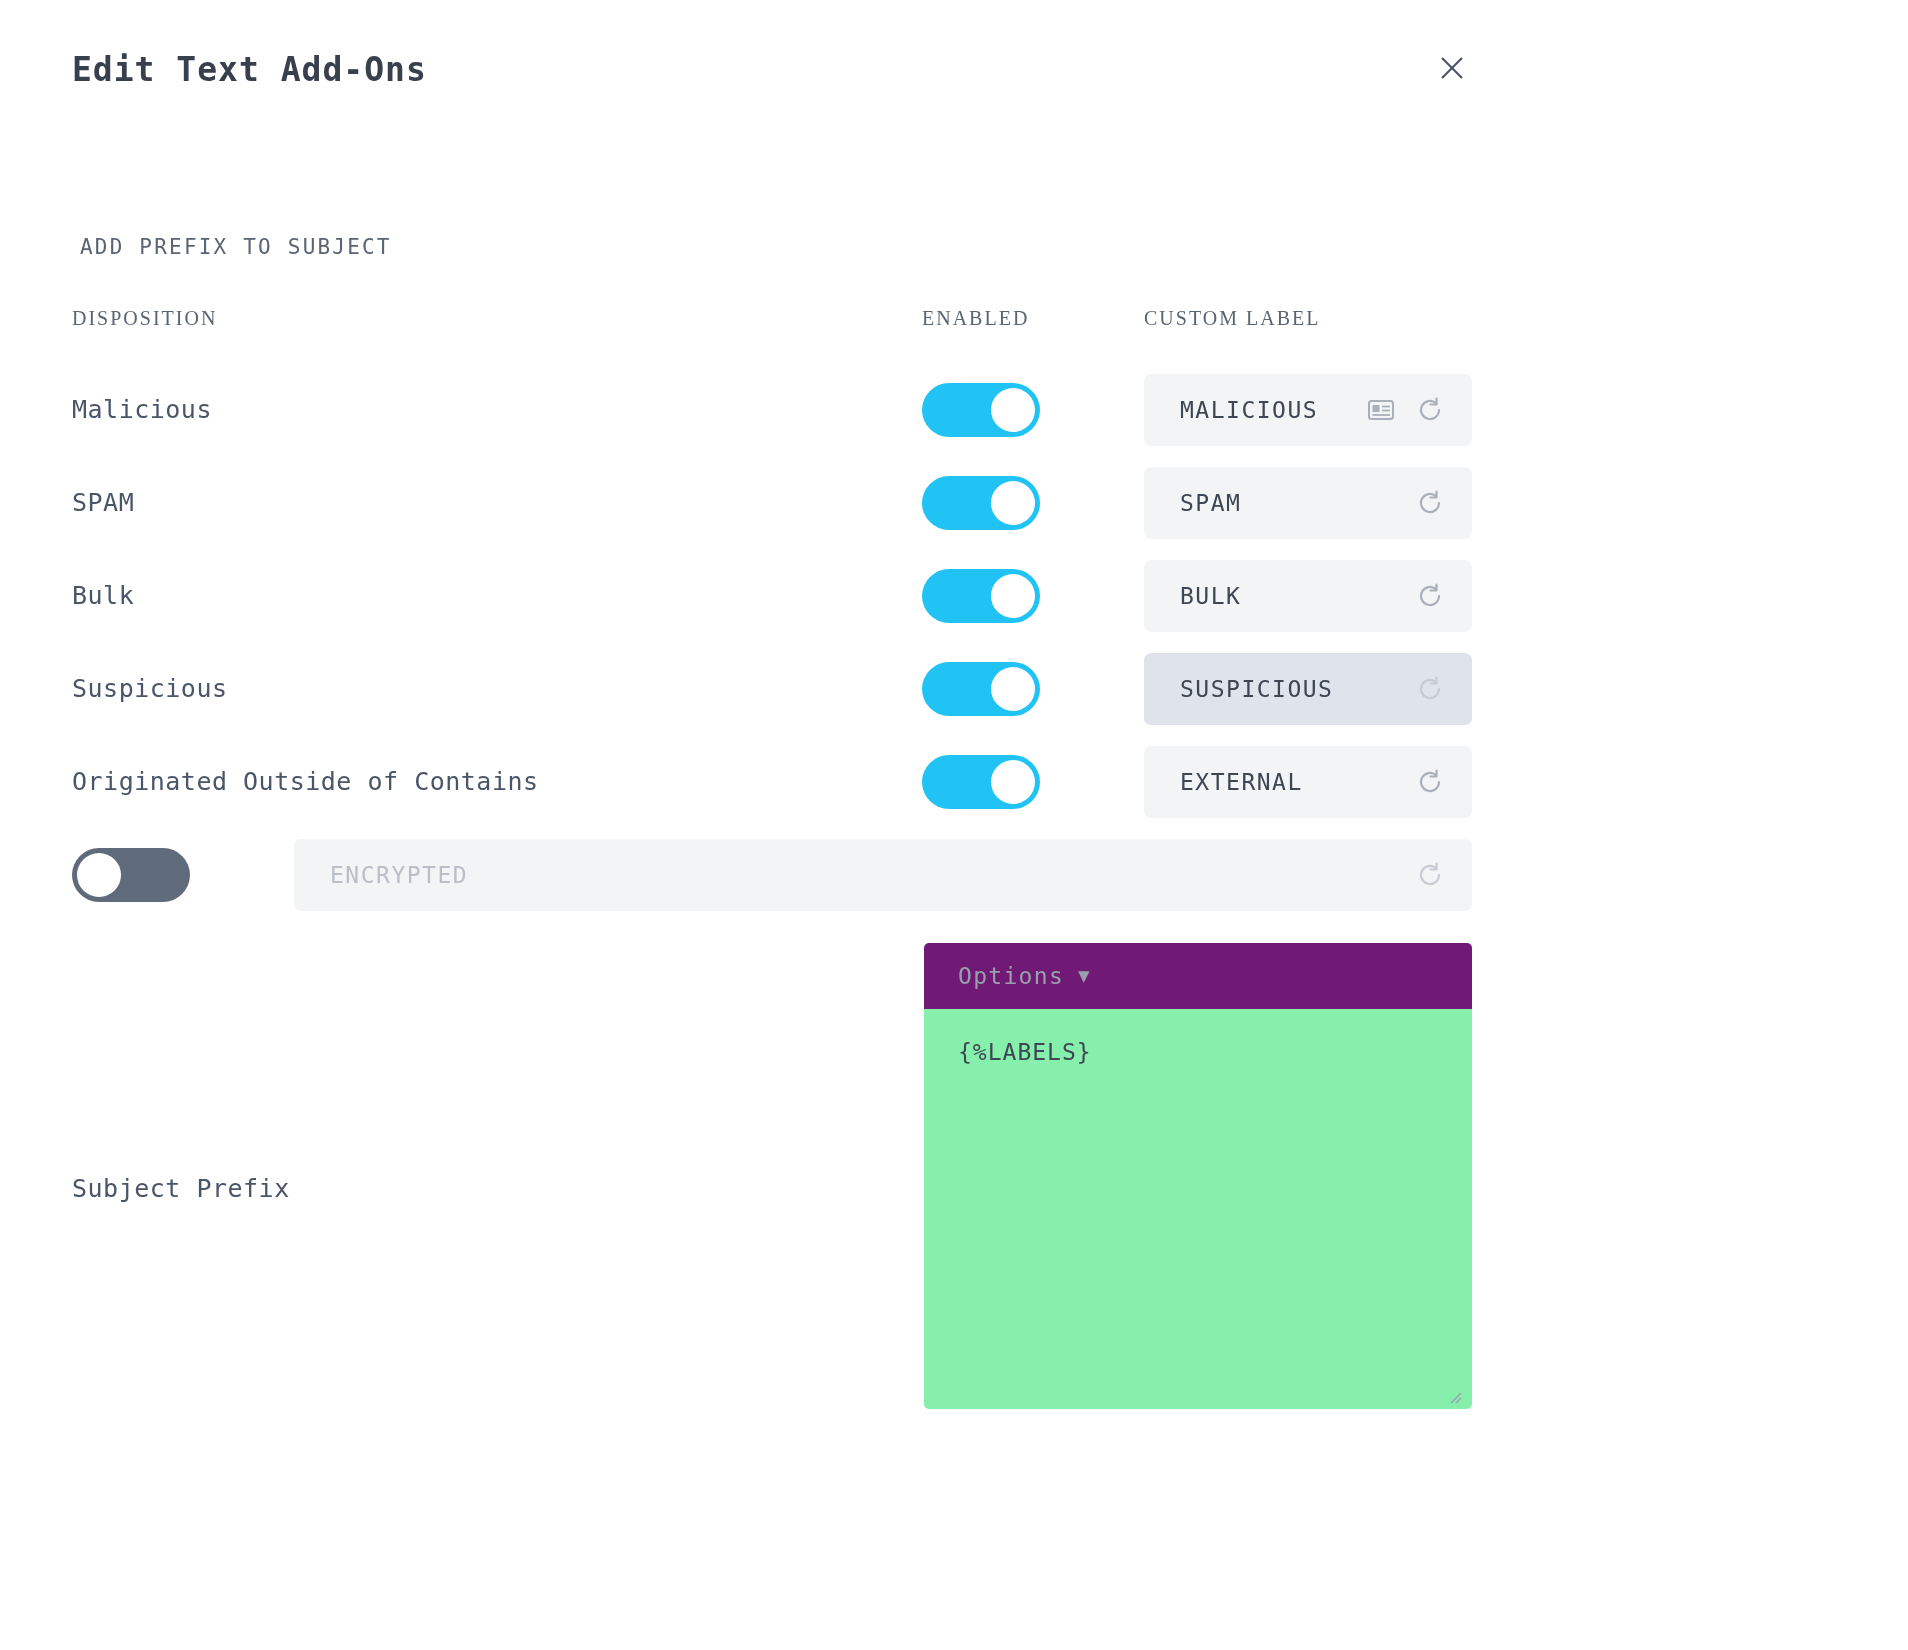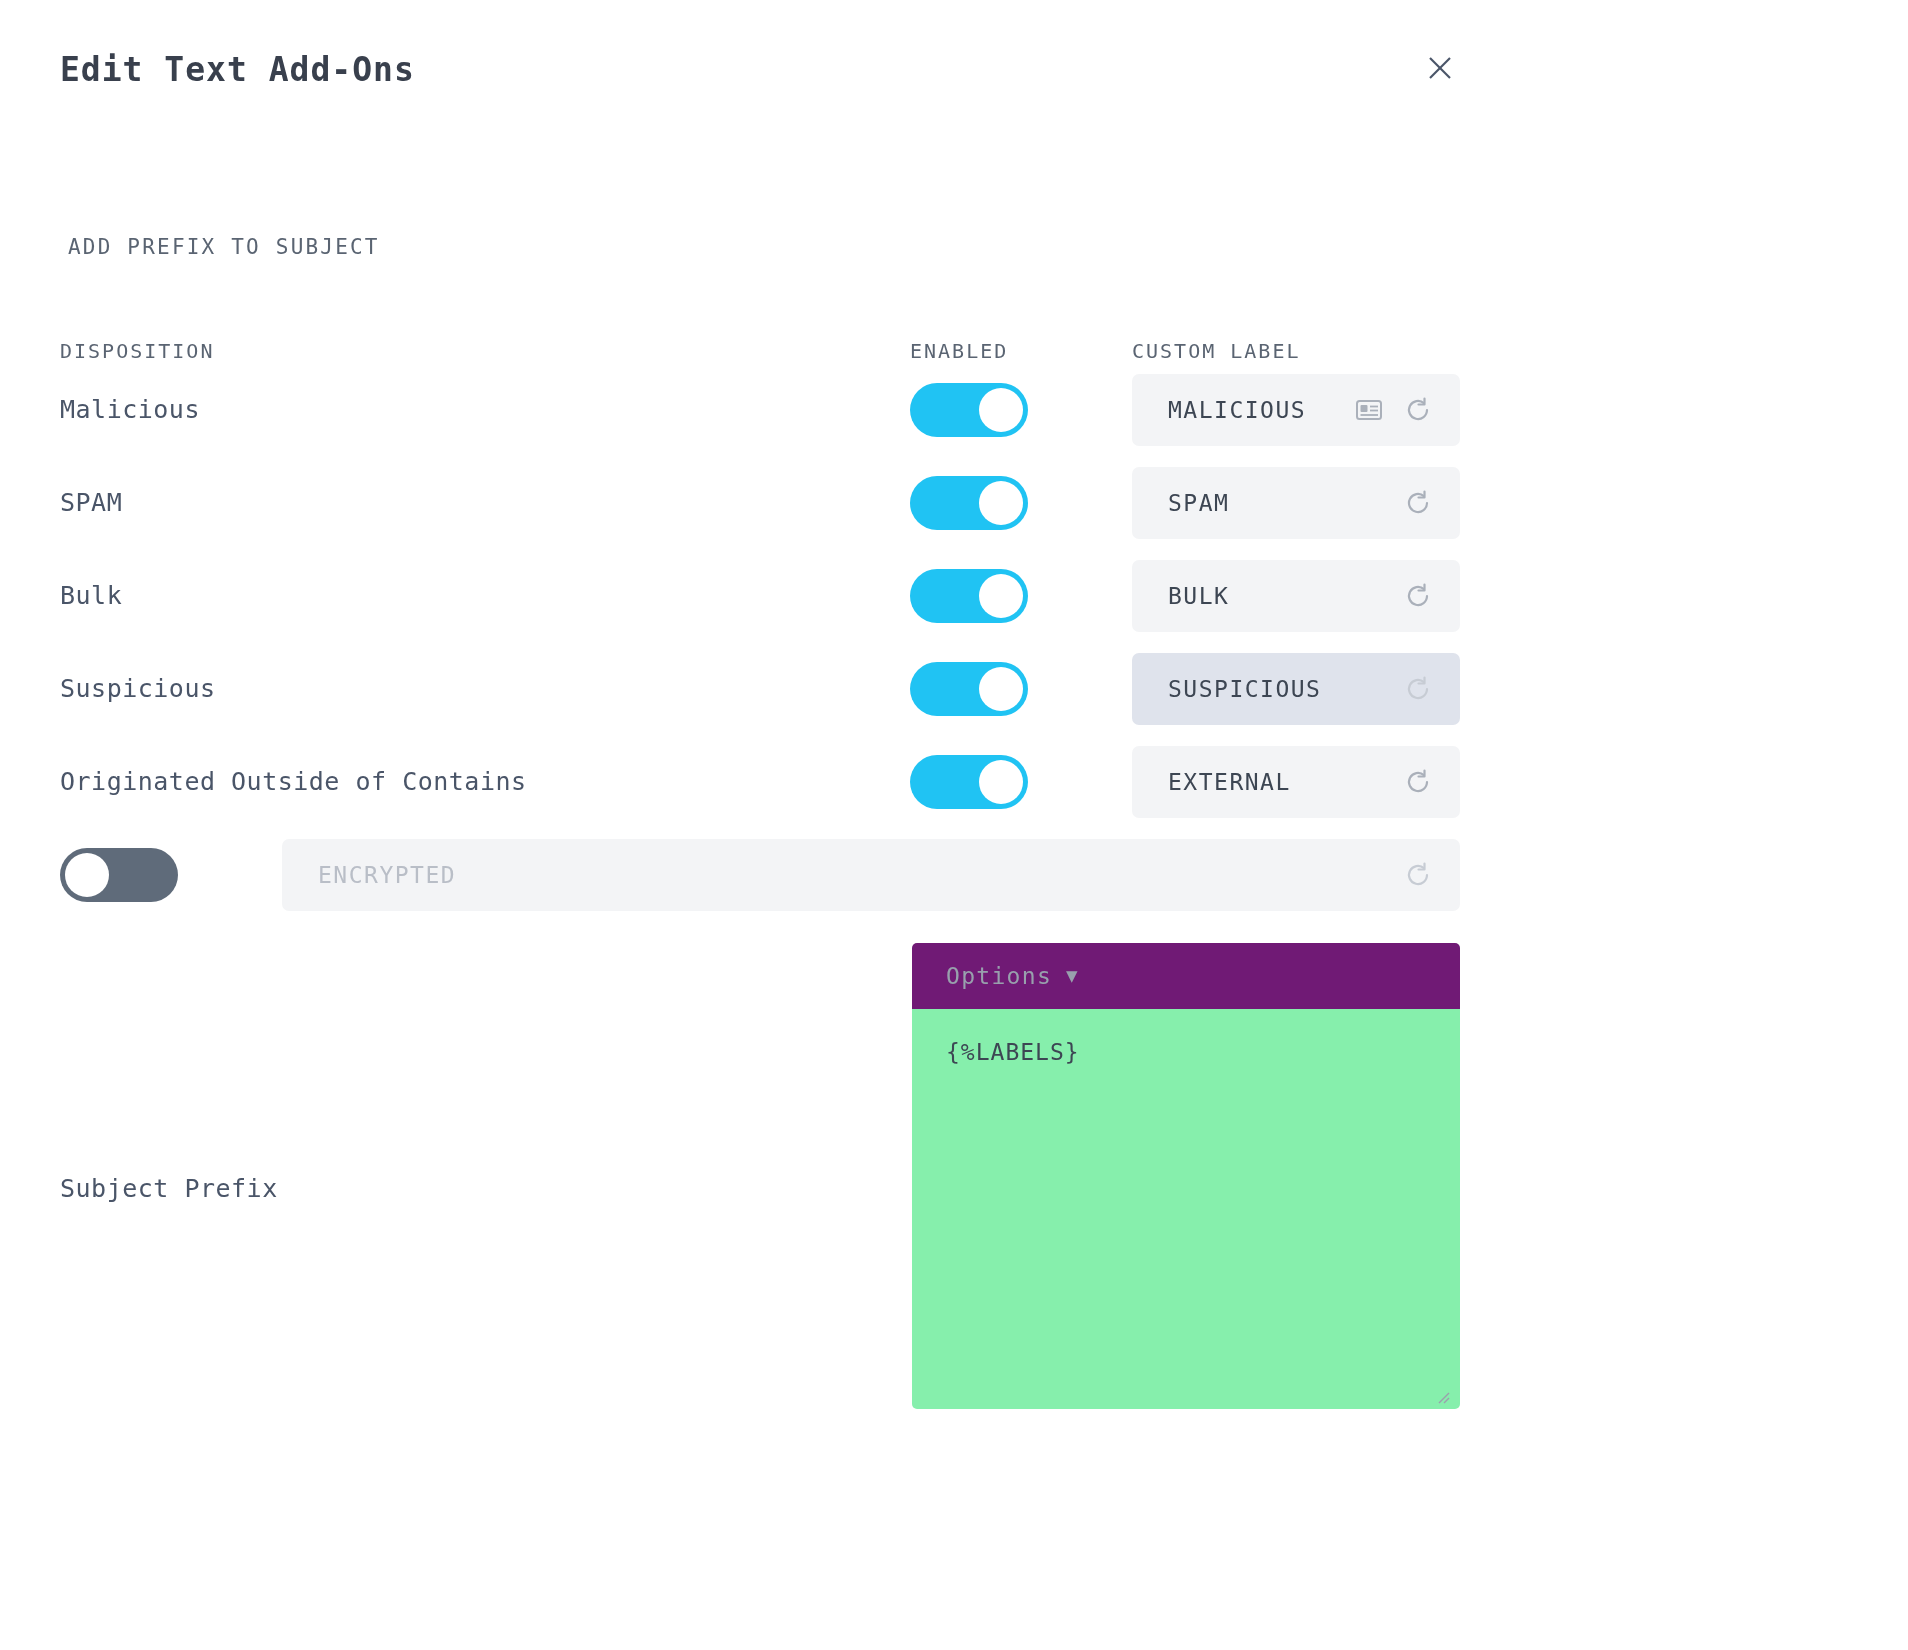--- a/index.html
+++ b/index.html
@@ -9,20 +9,21 @@
     background: #ffffff;
     font-family: "DejaVu Sans Mono", monospace;
     color: #4a5568;
     overflow: hidden;
   }
   .dialog {
     position: relative;
     width: 1520px;
     height: 1650px;
     padding: 0;
+    margin-left: 12px;
   }
   .dialog-header {
     position: relative;
     padding: 50px 60px 0 60px;
   }
   .dialog-title {
     font-size: 33px;
     font-weight: bold;
     letter-spacing: 1px;
     color: #39404d;
@@ -70,21 +71,22 @@
   .col-label {
     flex: 1;
   }
   .head-text {
     font-size: 20px;
     letter-spacing: 2px;
     color: #5a6472;
   }
   .row-head {
     height: 56px;
-    align-items: flex-end;
+    align-items: flex-start;
+    font-family: Liberation Serif, serif;
   }
   .disp-name {
     font-size: 25px;
     color: #4a5568;
     letter-spacing: 0.5px;
   }
   .toggle {
     width: 118px;
     height: 54px;
     border-radius: 27px;

